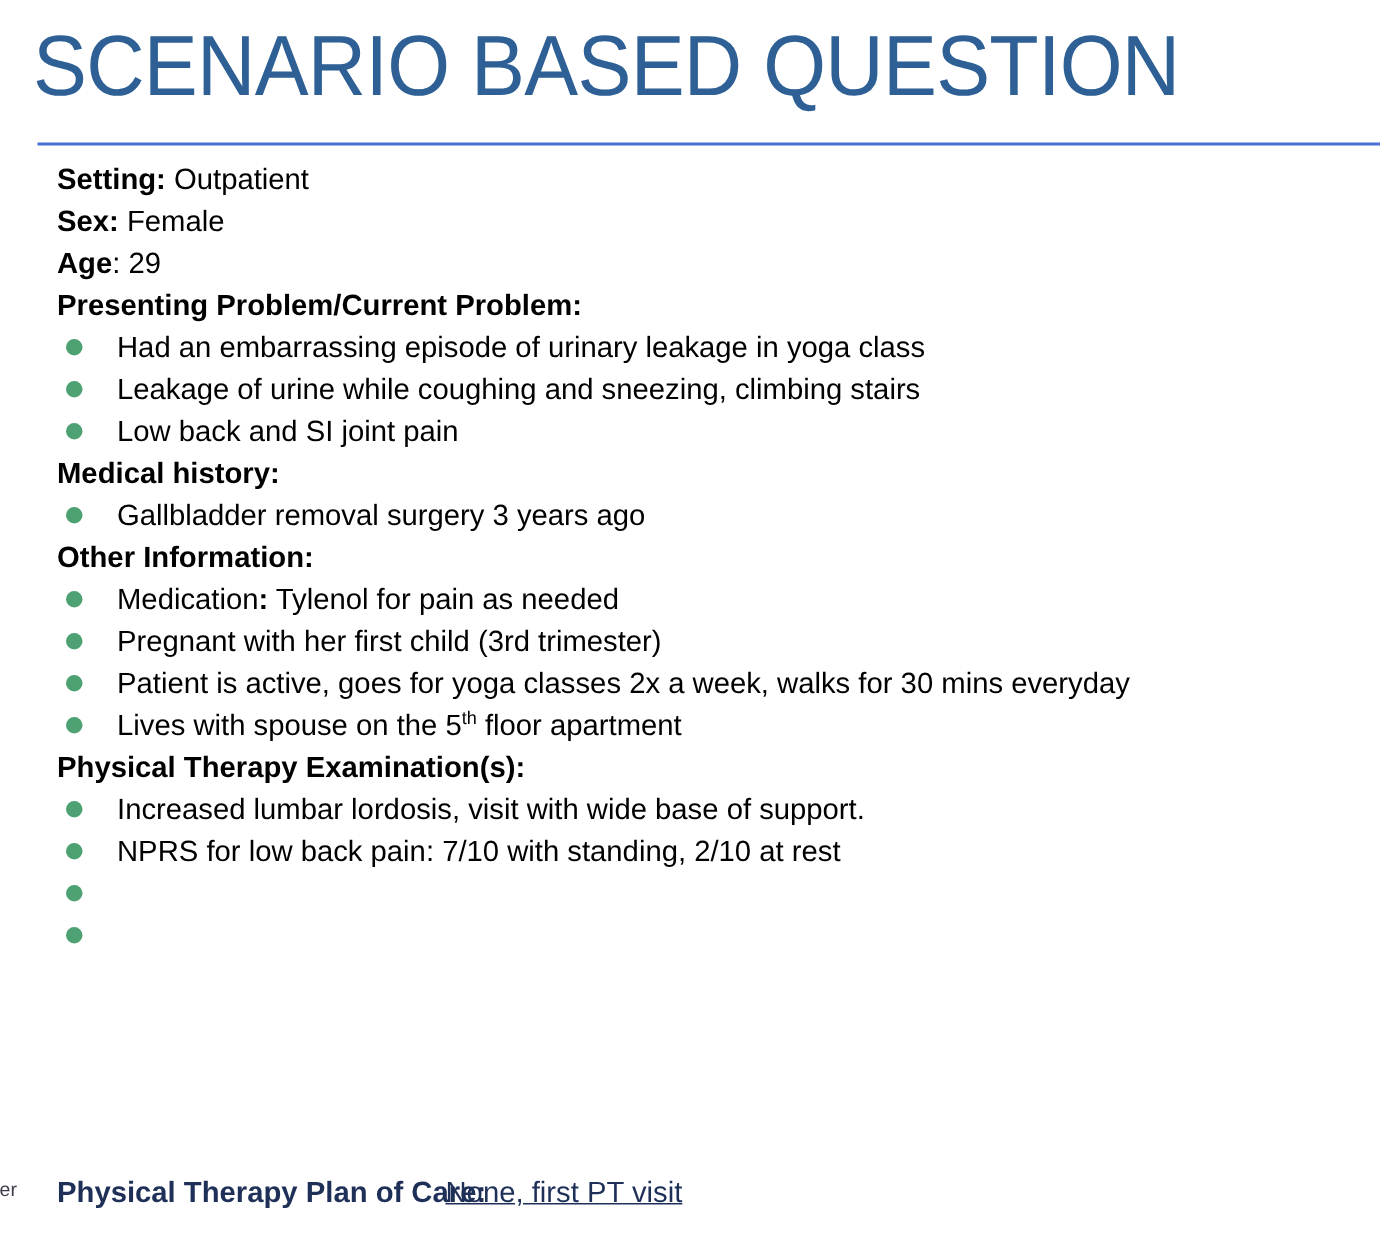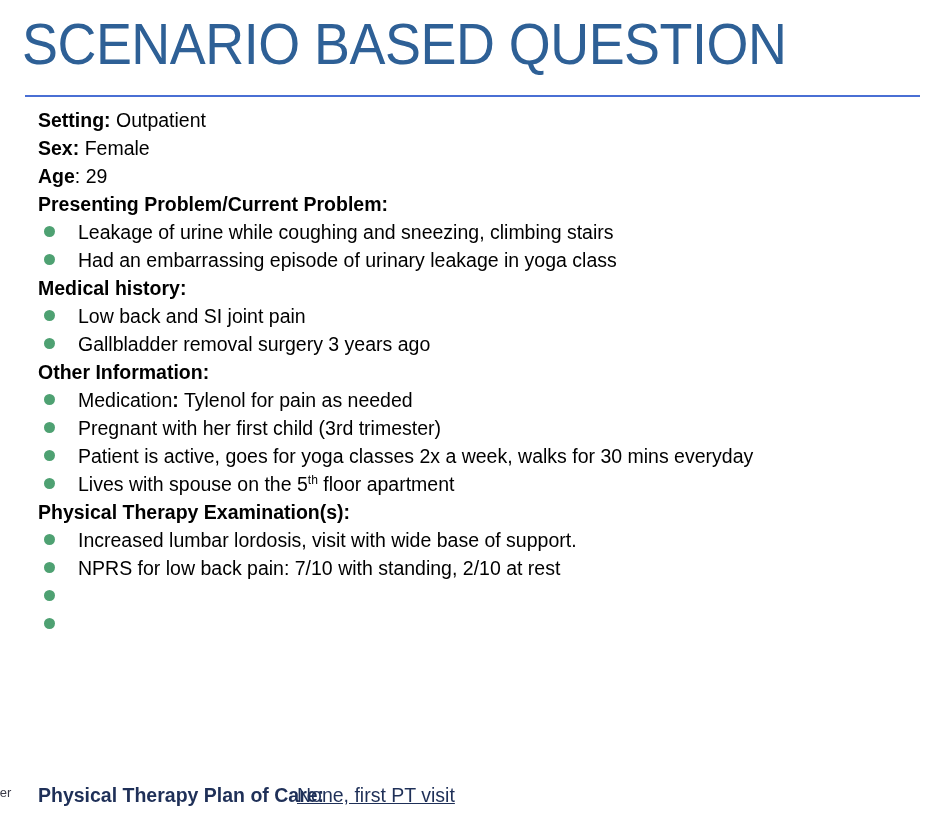--- a/index.html
+++ b/index.html
@@ -141,32 +141,32 @@
   </div>
 
   <div class="line head-line">
     <span>Age</span><span class="reg">: 29</span>
   </div>
 
   <div class="line head-line">Presenting Problem/Current Problem:</div>
 
   <div class="line bullet-line">
     <span class="dot"></span>
+    <span>Had an embarrassing episode of urinary leakage in yoga class</span>
+  </div>
+  <div class="line bullet-line">
+    <span class="dot"></span>
     <span>Leakage of urine while coughing and sneezing, climbing stairs</span>
   </div>
   <div class="line bullet-line">
     <span class="dot"></span>
-    <span>Had an embarrassing episode of urinary leakage in yoga class</span>
-  </div>
+    <span>Low back and SI joint pain</span>
+  </div>
+
   <div class="line head-line">Medical history:</div>
-
-  <div class="line bullet-line">
-    <span class="dot"></span>
-    <span>Low back and SI joint pain</span>
-  </div>
 
   <div class="line bullet-line">
     <span class="dot"></span>
     <span>Gallbladder removal surgery 3 years ago</span>
   </div>
 
   <div class="line head-line">Other Information:</div>
 
   <div class="line bullet-line">
     <span class="dot"></span>

